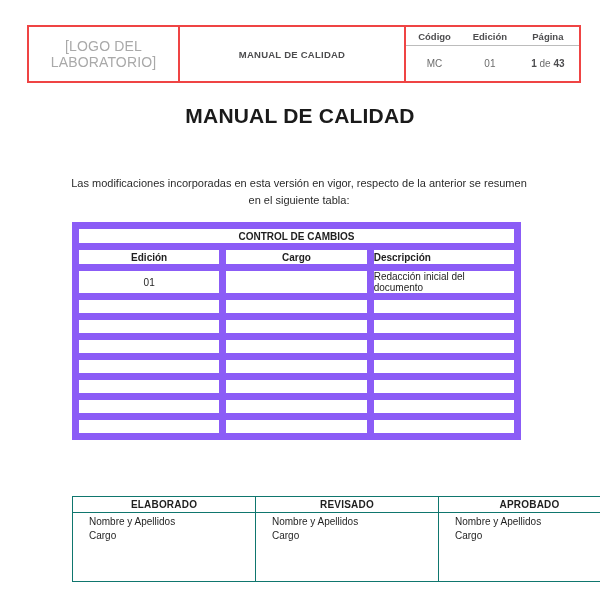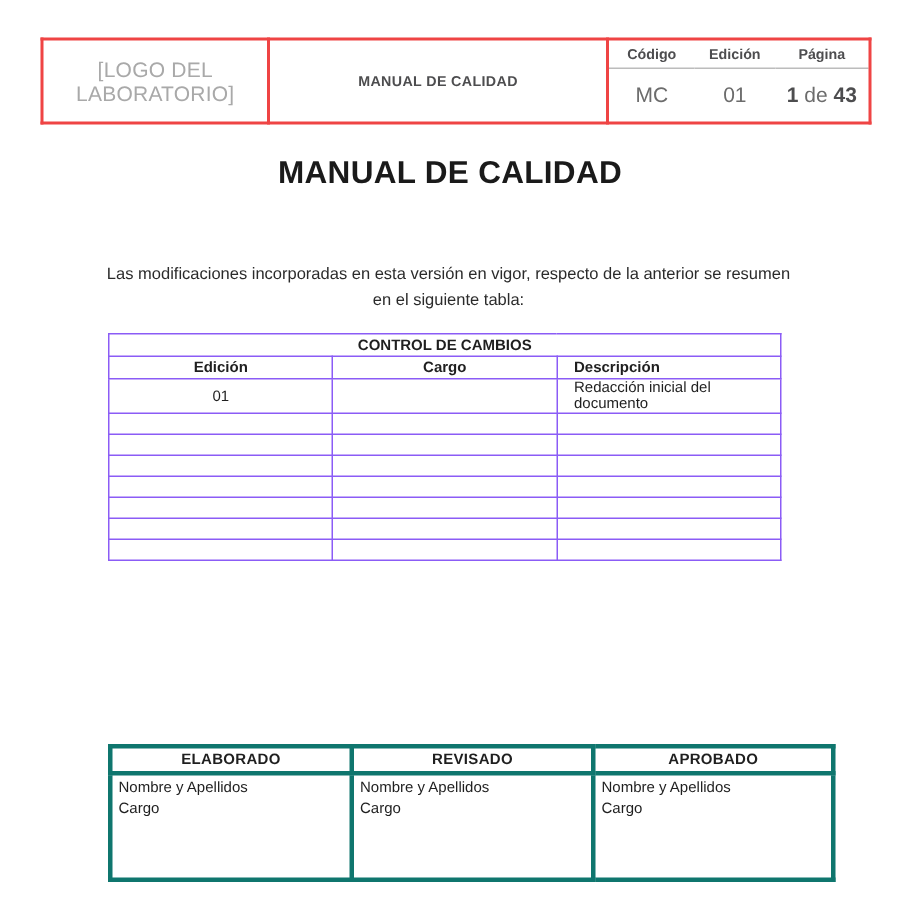--- a/index.html
+++ b/index.html
@@ -63,21 +63,21 @@
   }
   .meta-table tr.meta-labels td {
     border-bottom: 1px solid #bcbcbc;
     height: 17px;
     font-size: 9.5px;
     font-weight: bold;
     color: #4d4d4f;
   }
   .meta-table tr.meta-values td {
     height: 35px;
-    font-size: 14px;
+    font-size: 10px;
     color: #6c6c6c;
   }
   .meta-table td.c-codigo { width: 33%; }
   .meta-table td.c-edicion { width: 31%; }
   .meta-table td.c-pagina { width: 36%; }
   .pagina-value { color: #6c6c6c; }
   .pagina-value b { color: #4d4d4f; }
 
   
   .main-title {
@@ -107,23 +107,23 @@
   
   .changes-table {
     position: absolute;
     left: 72px;
     top: 222px;
     width: 449px;
     border-collapse: collapse;
     table-layout: fixed;
   }
   .changes-table td {
-    border: 1px solid #8b5cf6;
+    border: 7px solid #8b5cf6;
     height: 13px;
-    padding: 0 11px;
+    padding: 0 0;
     font-size: 10px;
     color: #1f1f1f;
   }
   .changes-table .ct-title {
     text-align: center;
     font-weight: bold;
     height: 14px;
     font-size: 10px;
   }
   .changes-table .ct-head {
@@ -142,22 +142,22 @@
   
   .sign-table {
     position: absolute;
     left: 72px;
     top: 496px;
     width: 449px;
     border-collapse: collapse;
     table-layout: fixed;
   }
   .sign-table td {
-    border: 3px solid #0f766e;
-    padding: 0 4px;
+    border: 1px solid #0f766e;
+    padding: 0 16px;
     font-size: 10px;
     color: #1f1f1f;
     vertical-align: top;
   }
   .sign-table .sg-head {
     text-align: center;
     font-weight: bold;
     height: 15px;
     vertical-align: middle;
     letter-spacing: 0.2px;

